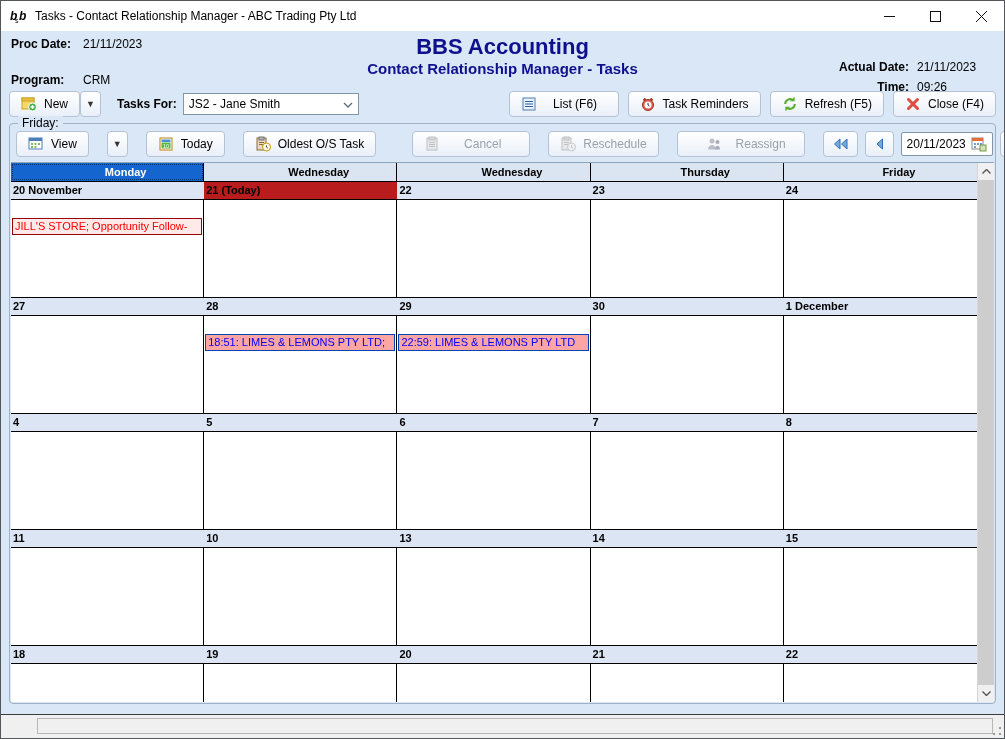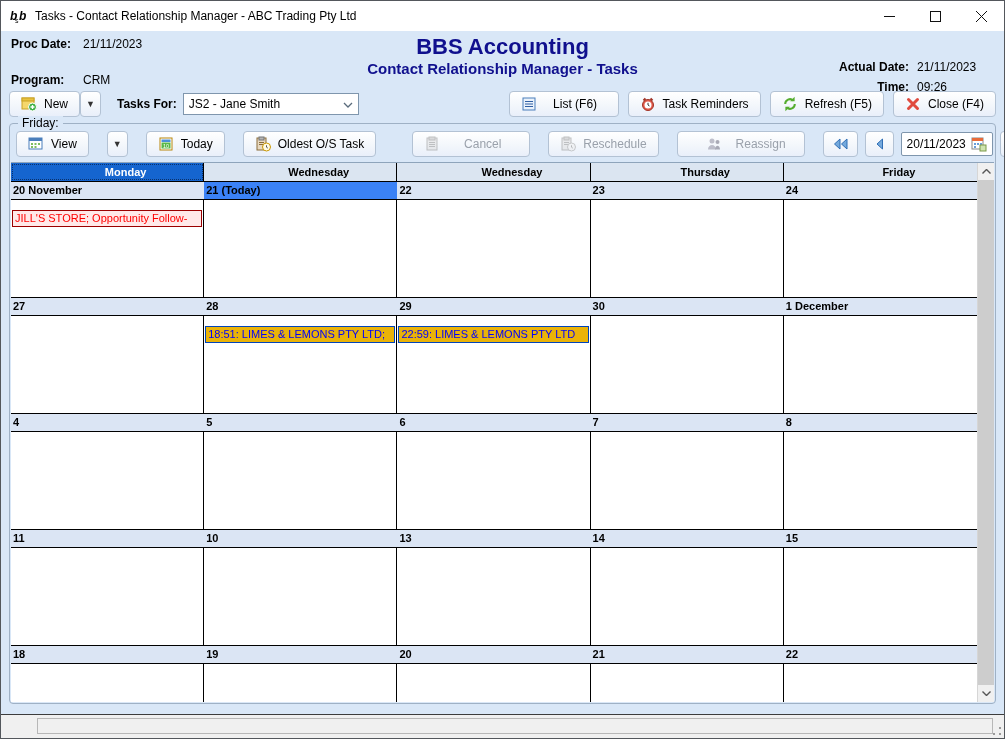--- a/index.html
+++ b/index.html
@@ -62,31 +62,31 @@
   .scroll-thumb { flex:1; background:#cdcdcd; }
   .cal-body { position:absolute; top:0; left:0; right:17px; bottom:0; overflow:hidden; }
 
   .cal-head { display:grid; grid-template-columns:repeat(5,1fr); height:19px; background:#dbe5f1; border-bottom:1px solid #000; }
   .cal-head-cell { display:flex; align-items:center; justify-content:center; font-weight:700; font-size:11px; border-right:1px solid #000;padding-left:37px; }
   .cal-head-cell:last-child { border-right:none; }
   .cal-head-cell.selected { background:#1565cf; color:#fff; outline:1px dotted #0a316b; outline-offset:-2px; }
 
   .date-bar { display:grid; grid-template-columns:repeat(5,1fr); height:18px; background:#dbe5f4; border-bottom:1px solid #000; }
   .date-cell { font-weight:700; font-size:11px; line-height:17px; padding-left:2px; overflow:hidden; white-space:nowrap; }
-  .date-cell.today { background:#3b82f6; }
+  .date-cell.today { background:#b91c1c; }
 
   .task-row { display:grid; grid-template-columns:repeat(5,1fr); height:98px; background:#fff; border-bottom:1px solid #000; }
   .week:last-child .task-row { border-bottom:none; height:98px; }
-  .day-cell { border-right:1px solid #000; padding-top:9px; overflow:hidden; }
+  .day-cell { border-right:1px solid #000; padding-top:17px; overflow:hidden; }
   .day-cell:last-child { border-right:none; }
 
   .task { height:17px; line-height:15px; font-size:11px; margin:1px 1px 0 1px; padding:0 2px; border:1px solid;
           overflow:hidden; white-space:nowrap; }
   .task.red  { color:#ff0000; background:#ffe9e9; border-color:#9b0000; }
-  .task.blue { color:#0000ff; background:#eab308; border-color:#0044bb; }
+  .task.blue { color:#0000ff; background:#fca5a5; border-color:#0044bb; }
 
   
   .statusbar { position:absolute; left:0; right:0; bottom:0; height:24px; background:#f0f0f0; border-top:1px solid #3c3c3c; }
   .status-panel { position:absolute; left:36px; right:11px; top:3px; bottom:4px; border:1px solid #b7b7b7; background:#f0f0f0; }
   .resize-grip { position:absolute; right:2px; bottom:2px; width:10px; height:10px;
                  background:
                    radial-gradient(circle at 8px 2px, #9a9a9a 1px, transparent 1.2px),
                    radial-gradient(circle at 8px 8px, #9a9a9a 1px, transparent 1.2px),
                    radial-gradient(circle at 2px 8px, #9a9a9a 1px, transparent 1.2px); }
 </style>

